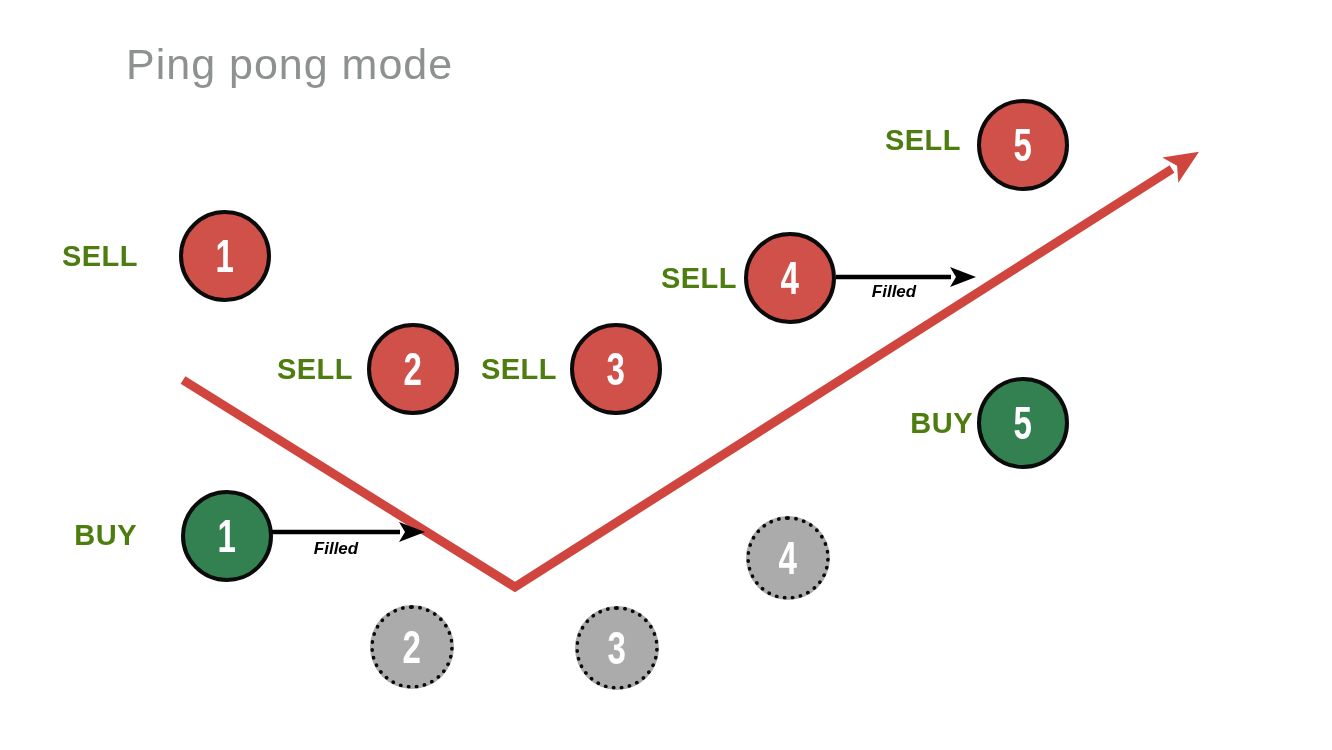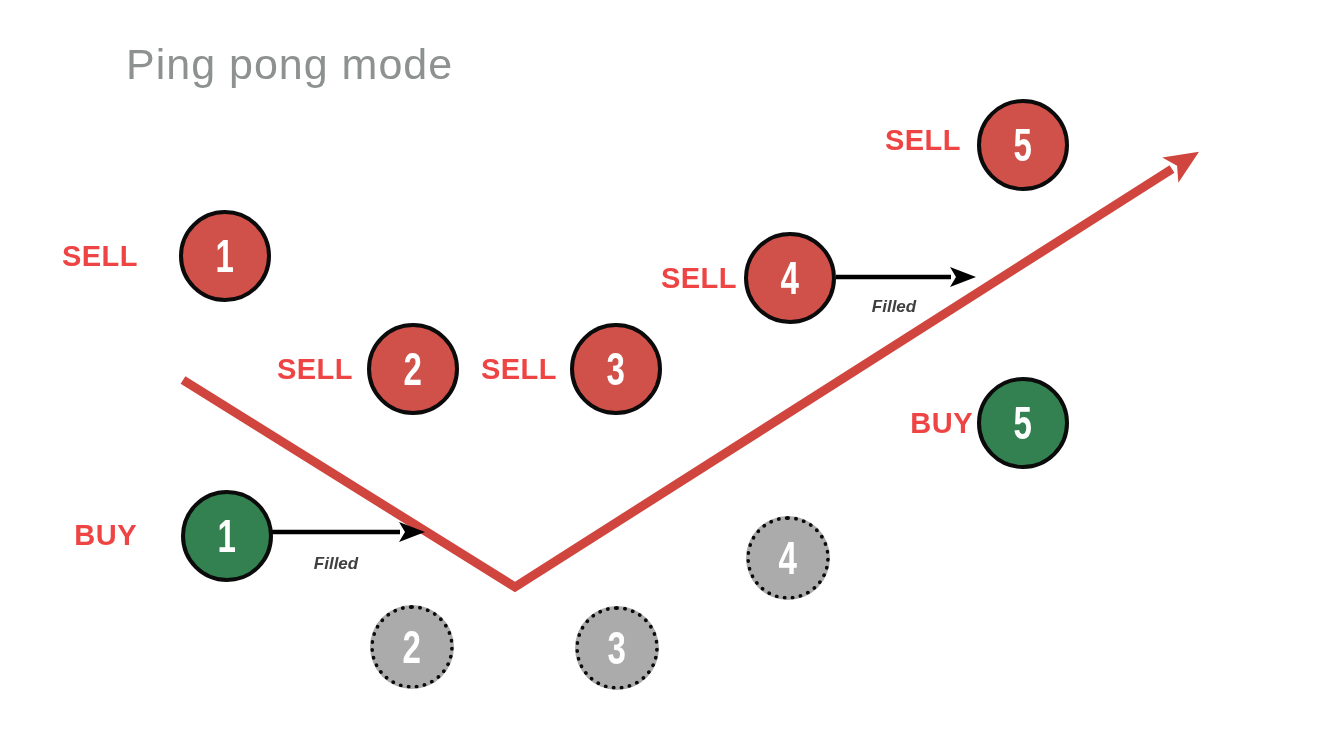--- a/index.html
+++ b/index.html
@@ -59,35 +59,34 @@
     font-size: 46px;
     font-weight: bold;
     transform: scaleX(0.72);
     line-height: 1;
   }
   .side-label {
     position: absolute;
     width: 90px;
     font-size: 29px;
     font-weight: 600;
-    color: #ef4444;
+    color: #4d7c0f;
     text-align: right;
     letter-spacing: 0.5px;
     line-height: 34px;
   }
   .filled-label {
     position: absolute;
     width: 90px;
     text-align: center;
     font-size: 17px;
     font-style: italic;
     font-weight: bold;
-    color: #404040;
+    color: #000000;
     line-height: 1;
-    margin-top: 15px;
   }
 </style>
 </head>
 <body>
 
 <div class="canvas">
 
   <div class="title">Ping pong mode</div>
 
   <svg class="lines" viewBox="0 0 1332 750">

